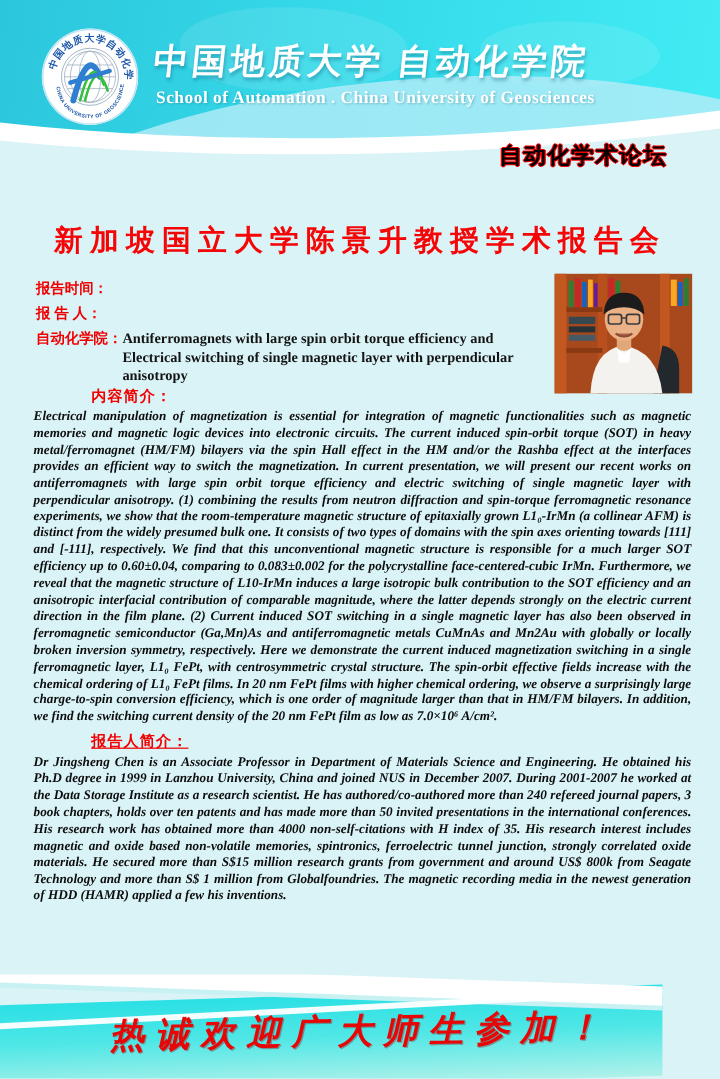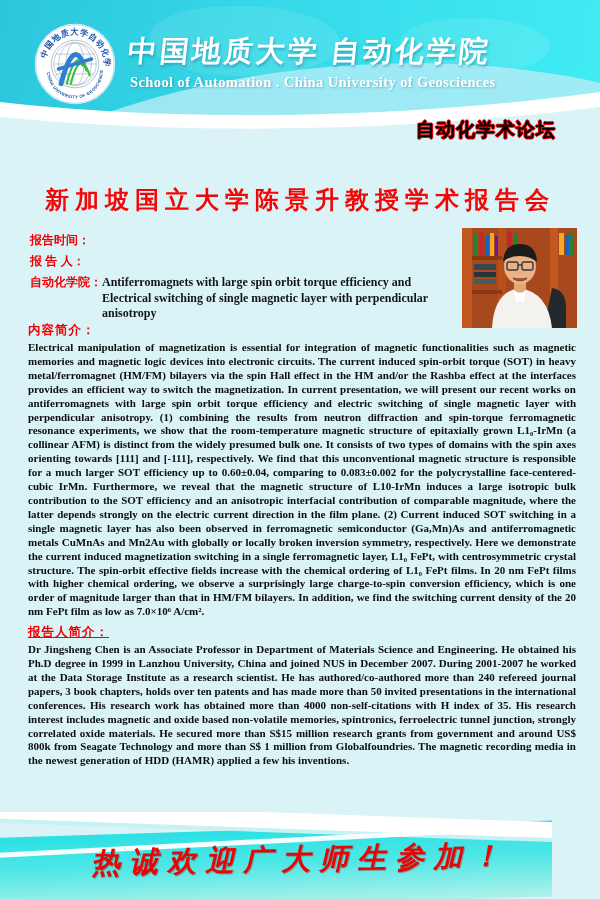--- a/index.html
+++ b/index.html
@@ -76,25 +76,27 @@
     flex:1; color:#141414; font-weight:bold; font-size:12px; line-height:15.5px;
     font-family:"Liberation Serif", serif;
   }
   .photo { position:absolute; top:228px; left:462px; width:115px; height:100px; }
 
   
   .content { position:absolute; top:322px; left:28px; width:548px; }
   .sec-heading {
     color:#f20000; font-weight:bold; font-size:12.5px; letter-spacing:1px;
     margin-bottom:2px;
+    margin-left:48px;
   }
   .body-text {
     font-family:"Liberation Serif", serif;
     font-size:11px; font-weight:bold; line-height:13.9px; color:#0d0d0d;
     text-align:justify;
+    font-style:italic;
   }
   .bio-heading { margin-top:5px;text-decoration:underline; }
 
   
   .footer {
     position:absolute; top:812px; left:0; width:552px; height:87px;
     background:#d9f3f7; overflow:hidden;
   }
   .f-band {
     position:absolute; top:16px; left:-40px; width:700px; height:76px;

